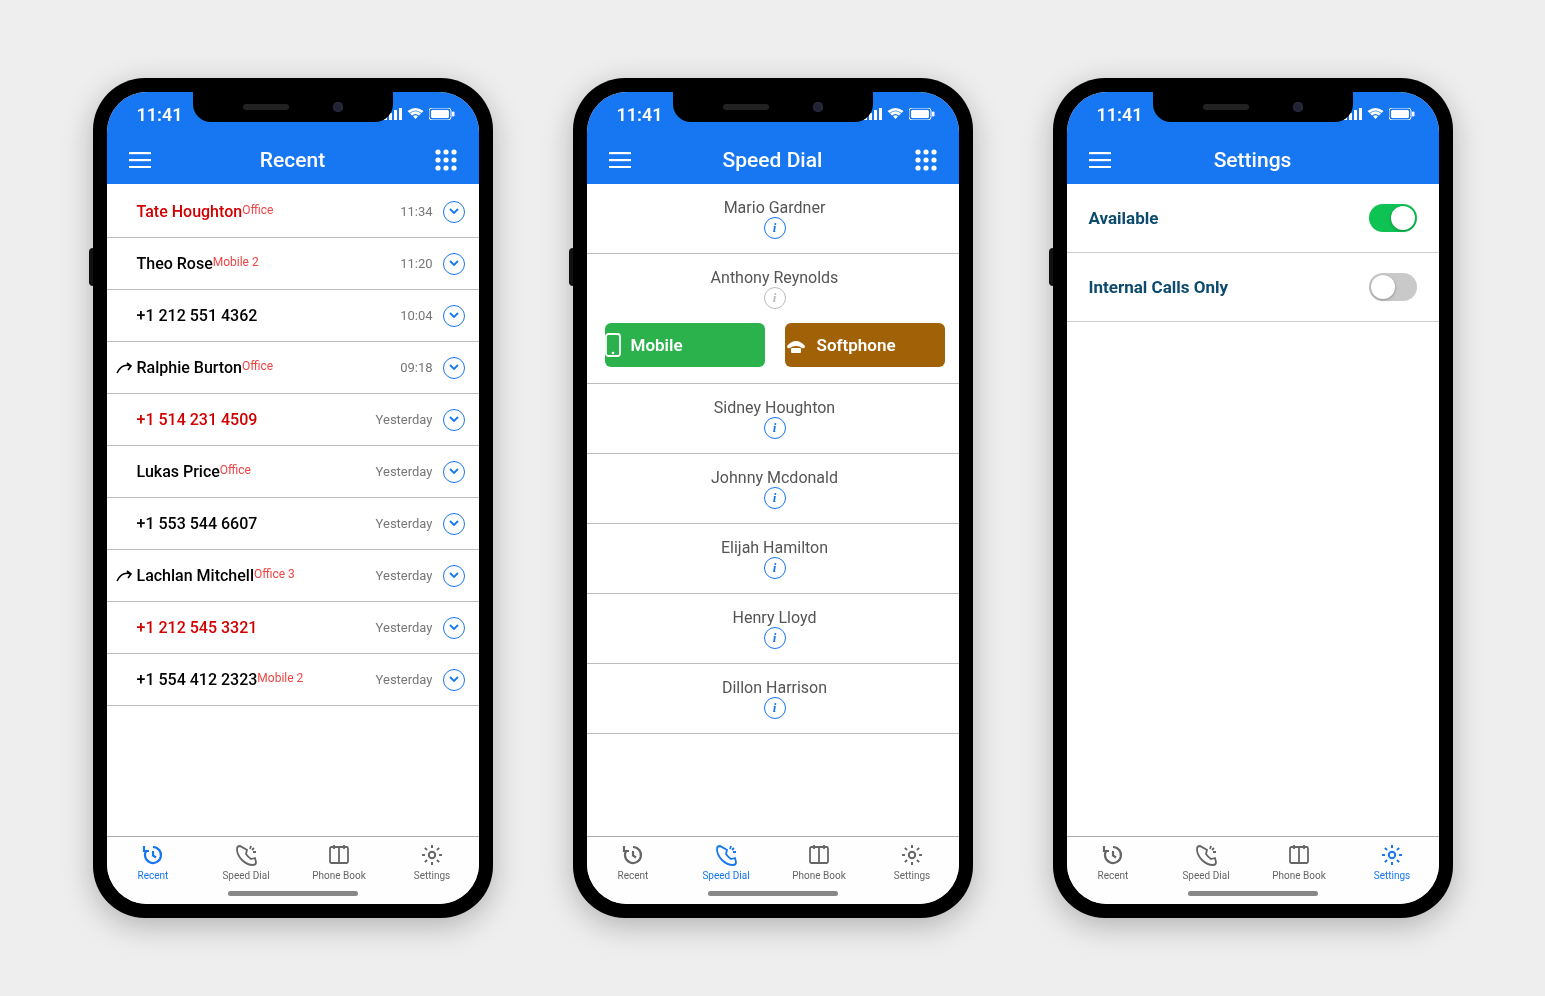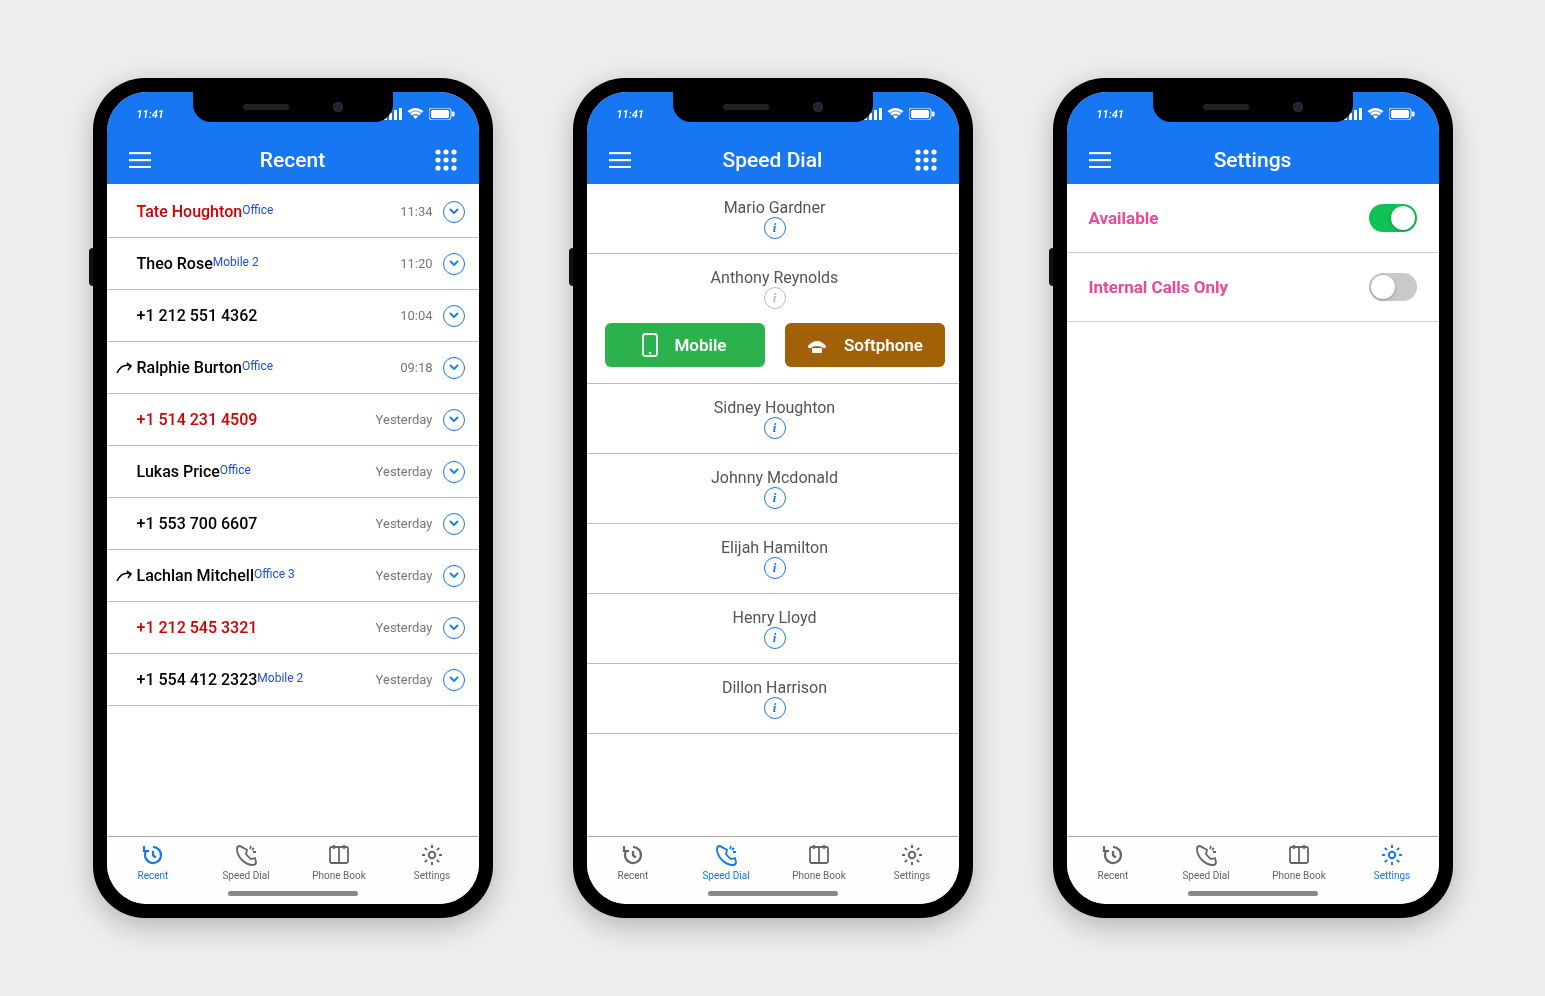--- a/index.html
+++ b/index.html
@@ -65,23 +65,22 @@
     box-shadow: inset 0 0 2px #446;
   }
   .status-bar {
     height: 44px;
     background: #1776f1;
     color: #fff;
     display: flex;
     align-items: center;
     justify-content: space-between;
     padding: 0 24px 0 30px;
-    font-size: 11px;
+    font-size: 18px;
     font-weight: 600;
-    font-style: italic;
   }
   .status-right { display: flex; align-items: center; gap: 5px; }
   .nav-bar {
     height: 48px;
     background: #1776f1;
     color: #fff;
     display: flex;
     align-items: center;
     justify-content: space-between;
     padding: 0 20px;
@@ -105,21 +104,21 @@
     align-items: center;
     border-bottom: 1px solid #bdbdbd;
     padding: 6px 14px 6px 6px;
     min-height: 52px;
     position: relative;
   }
   .arrow-slot { width: 22px; display:flex; justify-content:center; }
   .call-info { flex: 1; display:flex; padding-left: 2px; }
   .call-name { font-size: 16px; font-weight: 500; color: #000; line-height:1.2; }
   .call-name.missed { color: #d10000; }
-  .call-sub { font-size: 12px; color: #1d4ed8; margin-top:1px; }
+  .call-sub { font-size: 12px; color: #ef4444; margin-top:1px; }
   .call-time { font-size: 13px; color: #777; margin-right: 10px; }
   .chevron-circle {
     width: 22px; height:22px; border:1.8px solid #1776f1; border-radius:50%;
     display:flex; align-items:center; justify-content:center;
   }
   
   .sd-row {
     border-bottom: 1px solid #bdbdbd;
     padding: 14px 14px 14px 18px;
     display:flex; align-items:center;
@@ -129,31 +128,31 @@
   .sd-name { flex:1; font-size:16px; color:#555; }
   .info-circle {
     width:22px; height:22px; border:1.8px solid #1776f1; border-radius:50%;
     display:flex; align-items:center; justify-content:center;
     color:#1776f1; font-weight:700; font-size:13px; font-family: Georgia, serif; font-style: italic;
   }
   .info-circle.muted { border-color:#bbb; color:#bbb; }
   .sd-actions { display:flex; gap:20px; margin-top:14px; padding-bottom:2px; }
   .sd-btn {
     flex:1; height:44px; border-radius:6px; color:#fff; font-size:17px; font-weight:600;
-    display:flex; align-items:center; justify-content:center; gap:16px;
+    display:flex; align-items:center; gap:10px;
   }
   .sd-btn.green { background:#2bb24c; }
   .sd-btn.orange { background:#a16207; }
   
   .settings-list {}
   .set-row {
     display:flex; align-items:center; justify-content:space-between;
     padding: 20px 22px; border-bottom:1px solid #ccc;
   }
-  .set-label { font-size:17px; font-weight:700; color:#ec4899; }
+  .set-label { font-size:17px; font-weight:700; color:#0c4a6e; }
   .toggle {
     width:48px; height:28px; border-radius:14px; position:relative;
   }
   .toggle .knob {
     width:24px; height:24px; border-radius:50%; background:#fff;
     position:absolute; top:2px; box-shadow:0 1px 3px rgba(0,0,0,0.3);
   }
   .toggle.on { background:#0ec254; }
   .toggle.on .knob { right:2px; }
   .toggle.off { background:#c9c9c9; }
@@ -306,21 +305,21 @@
     <span class="call-time">Yesterday</span>
     <span class="chevron-circle">
       <svg width="10" height="7" viewBox="0 0 10 7">
                 <path d="M1 1 L5 5 L9 1" fill="none" stroke="#1776f1" stroke-width="1.8"></path>
               </svg>
     </span>
           </div>
           <div class="recent-row">
     <span class="arrow-slot"></span>
     <div class="call-info">
-      <span class="call-name ">+1 553 700 6607</span>
+      <span class="call-name ">+1 553 544 6607</span>
 
     </div>
     <span class="call-time">Yesterday</span>
     <span class="chevron-circle">
       <svg width="10" height="7" viewBox="0 0 10 7">
                 <path d="M1 1 L5 5 L9 1" fill="none" stroke="#1776f1" stroke-width="1.8"></path>
               </svg>
     </span>
           </div>
           <div class="recent-row">

